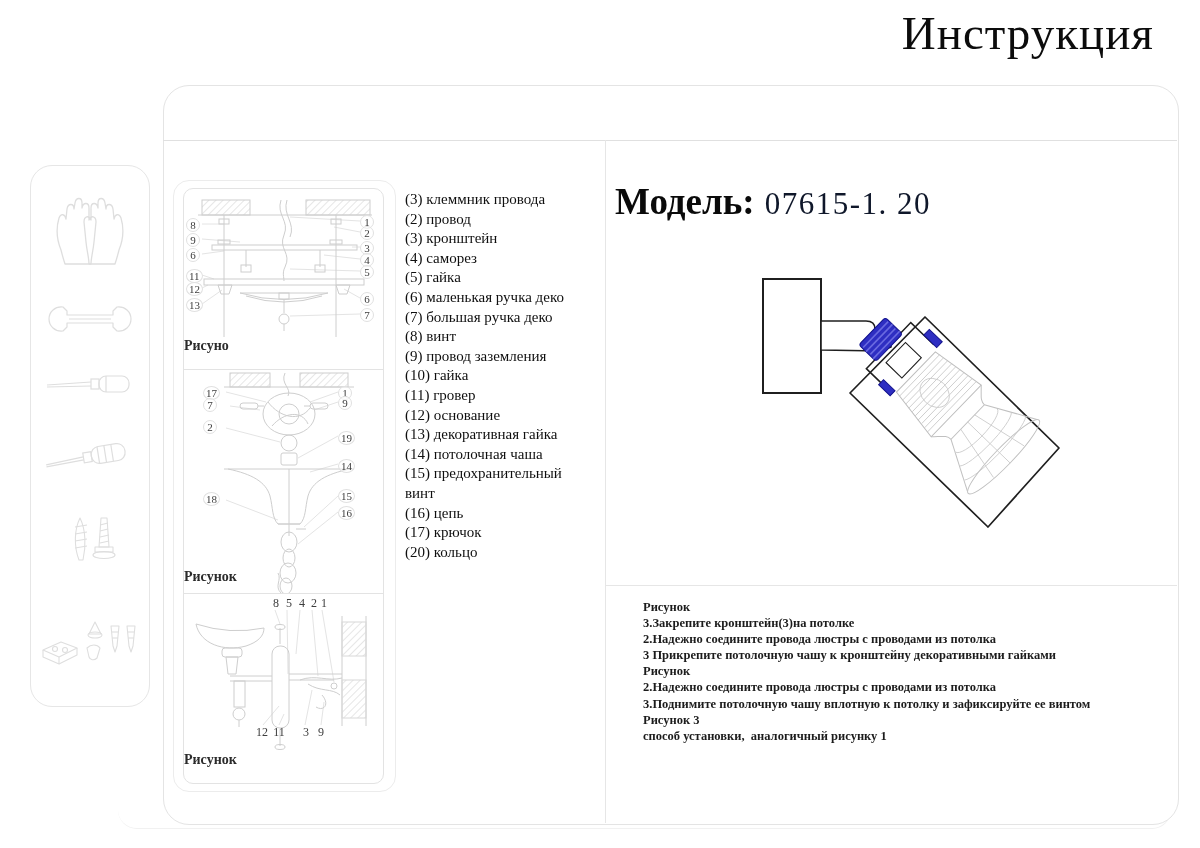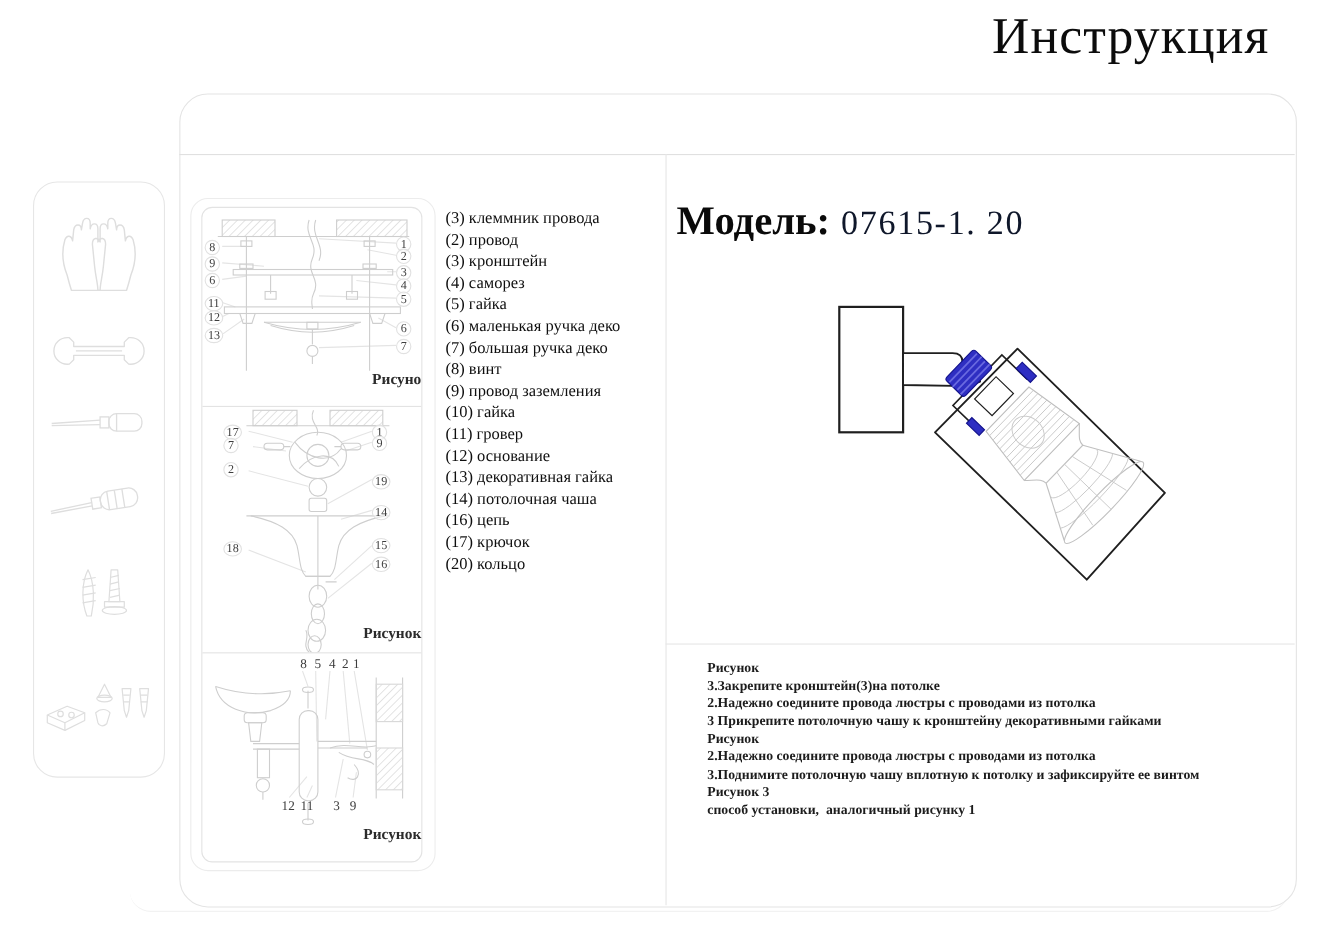--- a/index.html
+++ b/index.html
@@ -26,21 +26,21 @@
   
   .dpanel{position:absolute;left:173px;top:180px;width:221px;height:610px;
           border:1px solid #ececec;border-radius:16px;}
   .dinner{position:absolute;left:9px;top:7px;width:199px;height:594px;
           border:1px solid #e3e3e3;border-radius:10px;}
   .ddiv1{position:absolute;left:0;top:180px;width:199px;height:1px;background:#e3e3e3;}
   .ddiv2{position:absolute;left:0;top:404px;width:199px;height:1px;background:#e3e3e3;}
   .cell{position:absolute;left:0;width:199px;}
   .cell1{top:0;height:180px;} .cell2{top:181px;height:223px;} .cell3{top:405px;height:189px;}
   .art{position:absolute;left:0;top:0;}
-  .cap{position:absolute;left:0;right:0;text-align:right;font-size:14px;font-weight:700;color:#2b2b2b;}
+  .cap{position:absolute;left:0;right:0;text-align:left;font-size:14px;font-weight:700;color:#2b2b2b;}
   .cap1{top:149px;} .cap2{top:199px;} .cap3{top:158px;}
 
   .co{position:absolute;inset:0;}
   .con{position:absolute;font-size:11px;color:#3d3d3d;text-align:center;
        border:1px solid #e1e1e1;border-radius:50%;min-width:14px;height:14px;line-height:13px;
        padding:0 2px;box-sizing:border-box;background:rgba(255,255,255,.5);}
   .plain .con{border:none;background:none;font-size:12px;min-width:12px;padding:0;}
 
   .co-d1l .con{left:2px;}
   .co-d1l .con:nth-child(1){top:29px}.co-d1l .con:nth-child(2){top:44px}.co-d1l .con:nth-child(3){top:59px}
@@ -370,20 +370,21 @@
       <div>(5) гайка</div>
       <div>(6) маленькая ручка деко</div>
       <div>(7) большая ручка деко</div>
       <div>(8) винт</div>
       <div>(9) провод заземления</div>
       <div>(10) гайка</div>
       <div>(11) гровер</div>
       <div>(12) основание</div>
       <div>(13) декоративная гайка</div>
       <div>(14) потолочная чаша</div>
+      <div>(15) предохранительный винт</div>
       <div>(16) цепь</div>
       <div>(17) крючок</div>
       <div>(20) кольцо</div>
     </div>
 
   <div class="model">
     <span class="model-label">Модель:</span>
     <span class="model-value">07615-1. 20</span>
   </div>
 

